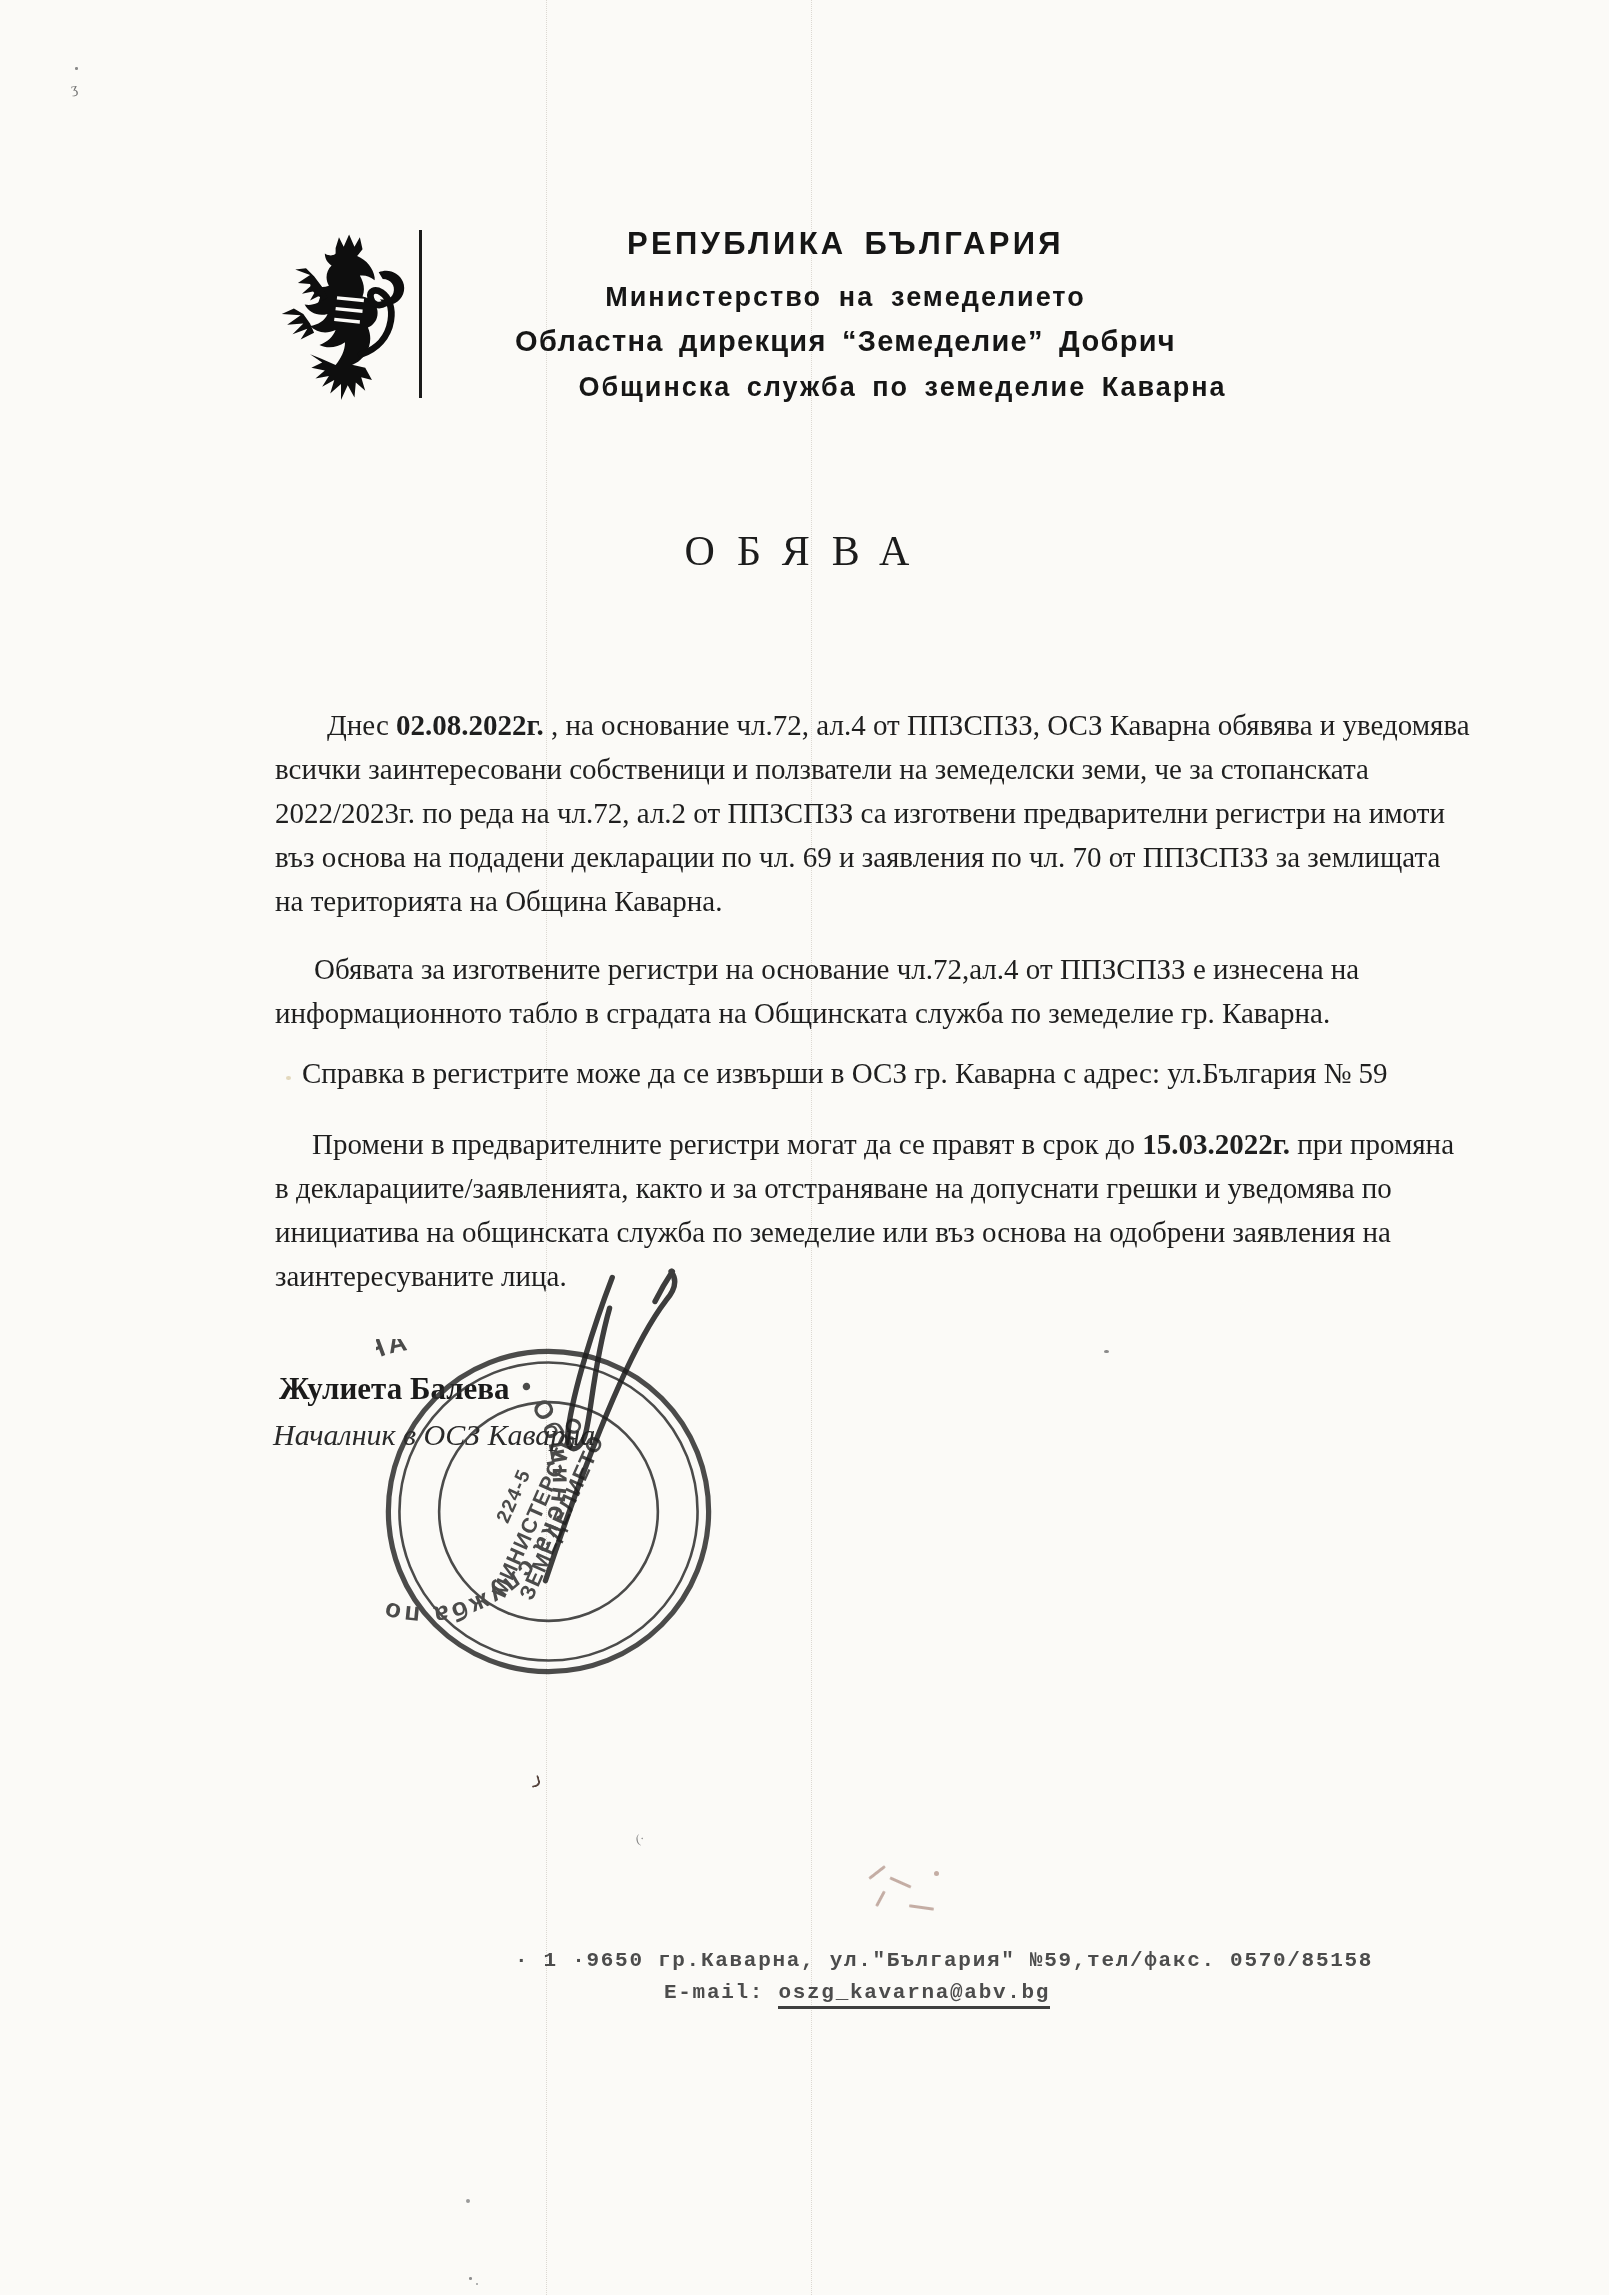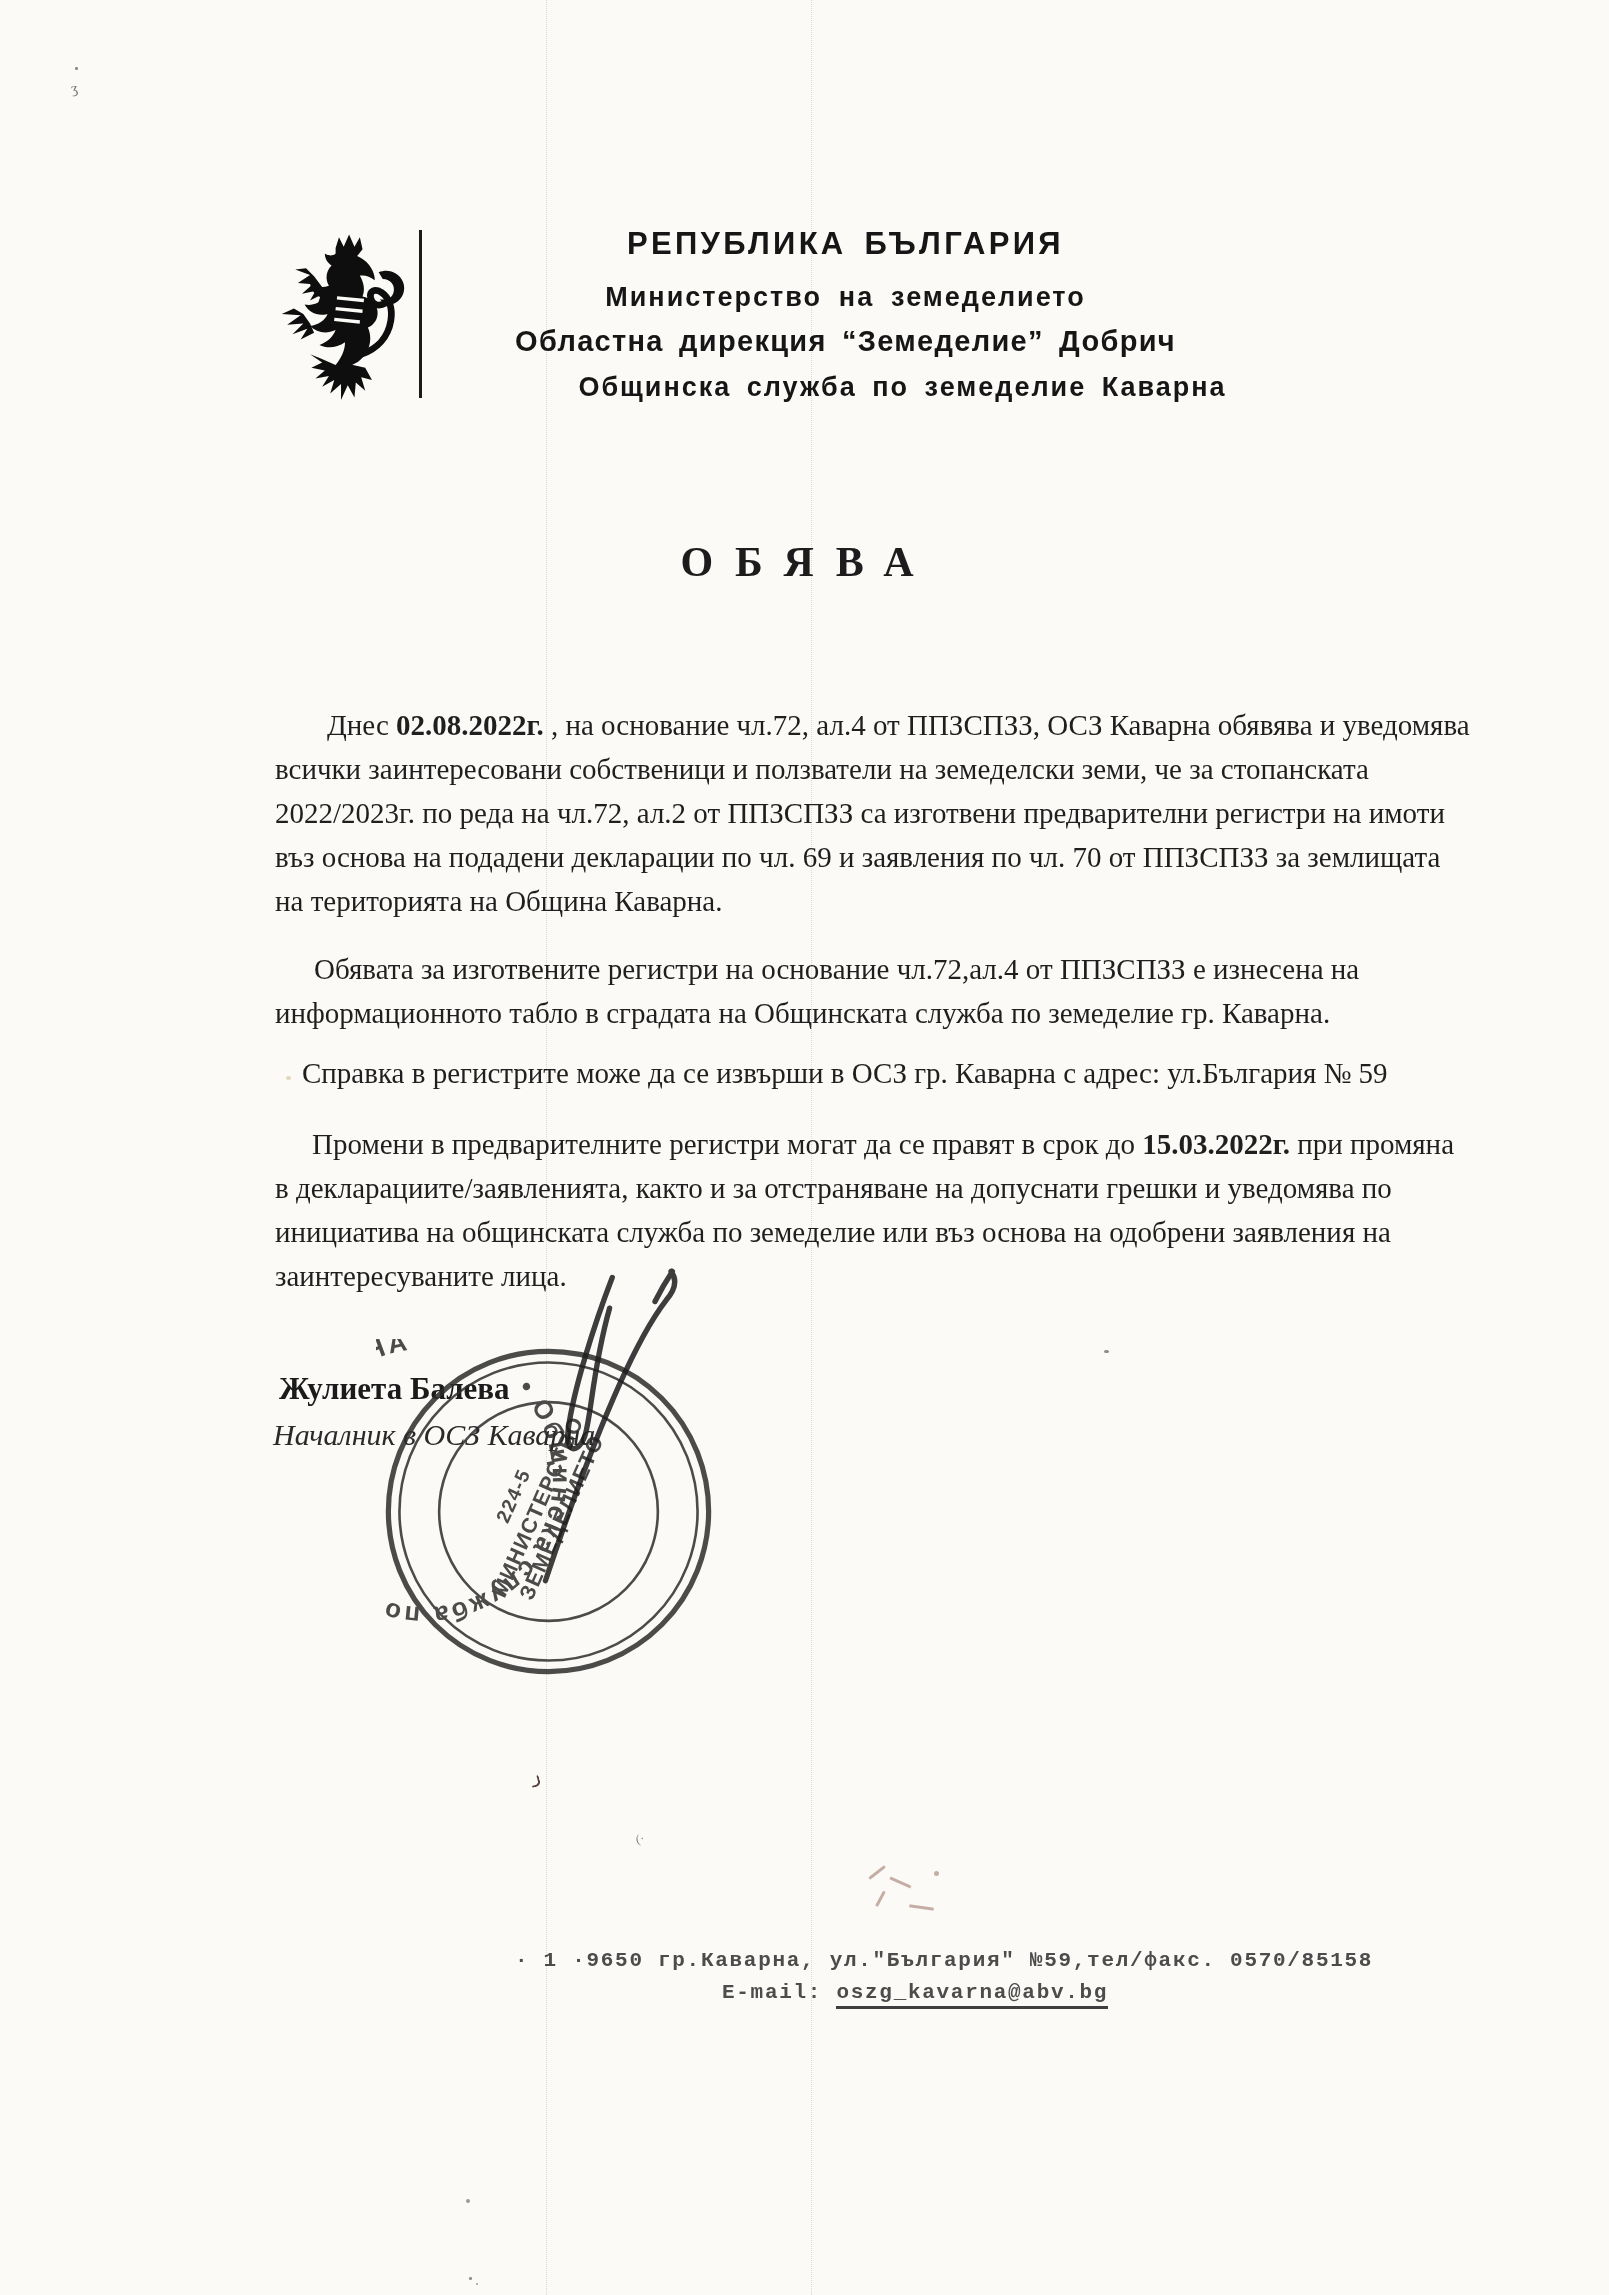--- a/index.html
+++ b/index.html
@@ -21,22 +21,22 @@
     position:absolute;left:428px;top:226px;width:835px;
     text-align:center;font-family:"Liberation Sans", sans-serif;
     font-weight:bold;color:#161616;
   }
   .lh-line1{font-size:31px;letter-spacing:3.3px;word-spacing:6px;margin:0 0 20px 0;}
   .lh-line2{font-size:27px;letter-spacing:2px;word-spacing:7.4px;margin:0 0 12px 0;}
   .lh-line3{font-size:29px;letter-spacing:1.3px;word-spacing:6px;margin:0 0 8.7px 0;}
   .lh-line4{font-size:27px;letter-spacing:2px;word-spacing:6px;margin:14px;padding-left:114px;}
   
   .doc-title{
-    position:absolute;left:0;right:16px;top:527px;margin:11px;
-    text-align:center;font-size:42px;font-weight:bold;
+    position:absolute;left:0;right:16px;top:527px;margin:0;
+    text-align:center;font-size:42px;font-weight:normal;
     letter-spacing:22px;text-indent:22px;color:#1c1c1c;
   }
   
   .body-text{position:absolute;left:275px;top:703px;width:1195px;}
   .para{margin:0;font-size:29px;line-height:44px;text-align:left;}
   .para .b{font-weight:bold;}
   .para:nth-child(1){text-indent:52px;margin-bottom:24px;}
   .para:nth-child(2){text-indent:39px;margin-bottom:16px;}
   .para:nth-child(3){text-indent:27px;margin-bottom:27px;}
   .para:nth-child(4){text-indent:37px;}
@@ -54,21 +54,21 @@
   .stamp .c-small{font-family:"Liberation Sans", sans-serif;font-weight:bold;font-size:30px;letter-spacing:2px;fill:#2d2d2d;text-anchor:middle;}
   
   .sig-strokes{position:absolute;left:0;top:0;width:1610px;height:2295px;pointer-events:none;}
   
   .footer-line{
     position:absolute;white-space:nowrap;
     font-family:"Liberation Mono", monospace;font-weight:bold;
     color:#4c4c4c;letter-spacing:1.7px;
   }
   .footer-address{left:515px;top:1949px;font-size:21px;}
-  .footer-email{left:722px;top:1981px;font-size:21px;text-align:center;}
+  .footer-email{left:664px;top:1981px;font-size:21px;text-align:center;}
   .footer-email .email{border-bottom:3.3px solid #3f3f3f;padding-bottom:2px;}
   
   .mark{position:absolute;}
   .smudge{position:absolute;background:#8f6354;opacity:.5;filter:blur(0.5px);border-radius:1.3px;}
 </style>
 </head>
 <body>
 
 <div class="page">
 

